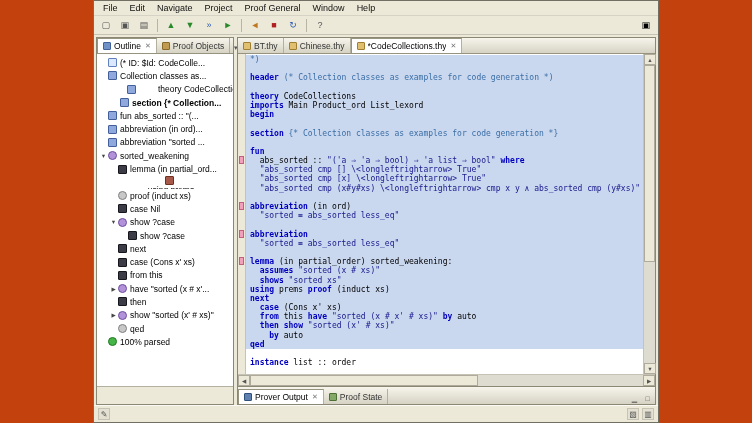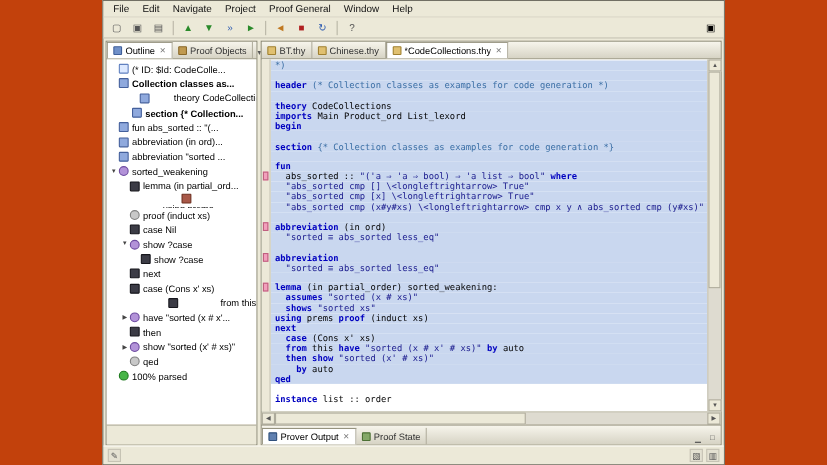--- a/index.html
+++ b/index.html
@@ -144,21 +144,21 @@
               <div class="minibtn">▾</div>
               <div class="minibtn">□</div>
             </div>
           </div>
         <div class="tree">
             <div class="titem" style="padding-left: 2px;">
               <span class="tarrow"></span>
               <span class="ticon ic-comment"></span>
               <span class="tlabel">(* ID: $Id: CodeColle...</span>
             </div>
-            <div class="titem" style="padding-left: 2px; font-weight: bold;">
+            <div class="titem" style="padding-left: 2px;">
               <span class="tarrow"></span>
               <span class="ticon ic-doc"></span>
               <span class="tlabel">Collection classes as...</span>
             </div>
             <div class="titem" style="padding-left: 2px; gap: 19px;">
               <span class="tarrow"></span>
               <span class="ticon ic-doc"></span>
               <span class="tlabel">theory CodeCollection...</span>
             </div>
             <div class="titem" style="padding-left: 14px; font-weight: bold;">
@@ -219,21 +219,21 @@
             <div class="titem" style="padding-left: 12px;">
               <span class="tarrow"></span>
               <span class="ticon ic-stmt"></span>
               <span class="tlabel">next</span>
             </div>
             <div class="titem" style="padding-left: 12px;">
               <span class="tarrow"></span>
               <span class="ticon ic-stmt"></span>
               <span class="tlabel">case (Cons x' xs)</span>
             </div>
-            <div class="titem" style="padding-left: 12px; justify-content: space-between;">
+            <div class="titem" style="padding-left: 12px;">
               <span class="tarrow"></span>
               <span class="ticon ic-stmt"></span>
               <span class="tlabel">from this</span>
             </div>
             <div class="titem" style="padding-left: 12px;">
               <span class="tarrow">▶</span>
               <span class="ticon ic-goal"></span>
               <span class="tlabel">have "sorted (x # x'...</span>
             </div>
             <div class="titem" style="padding-left: 12px;">

